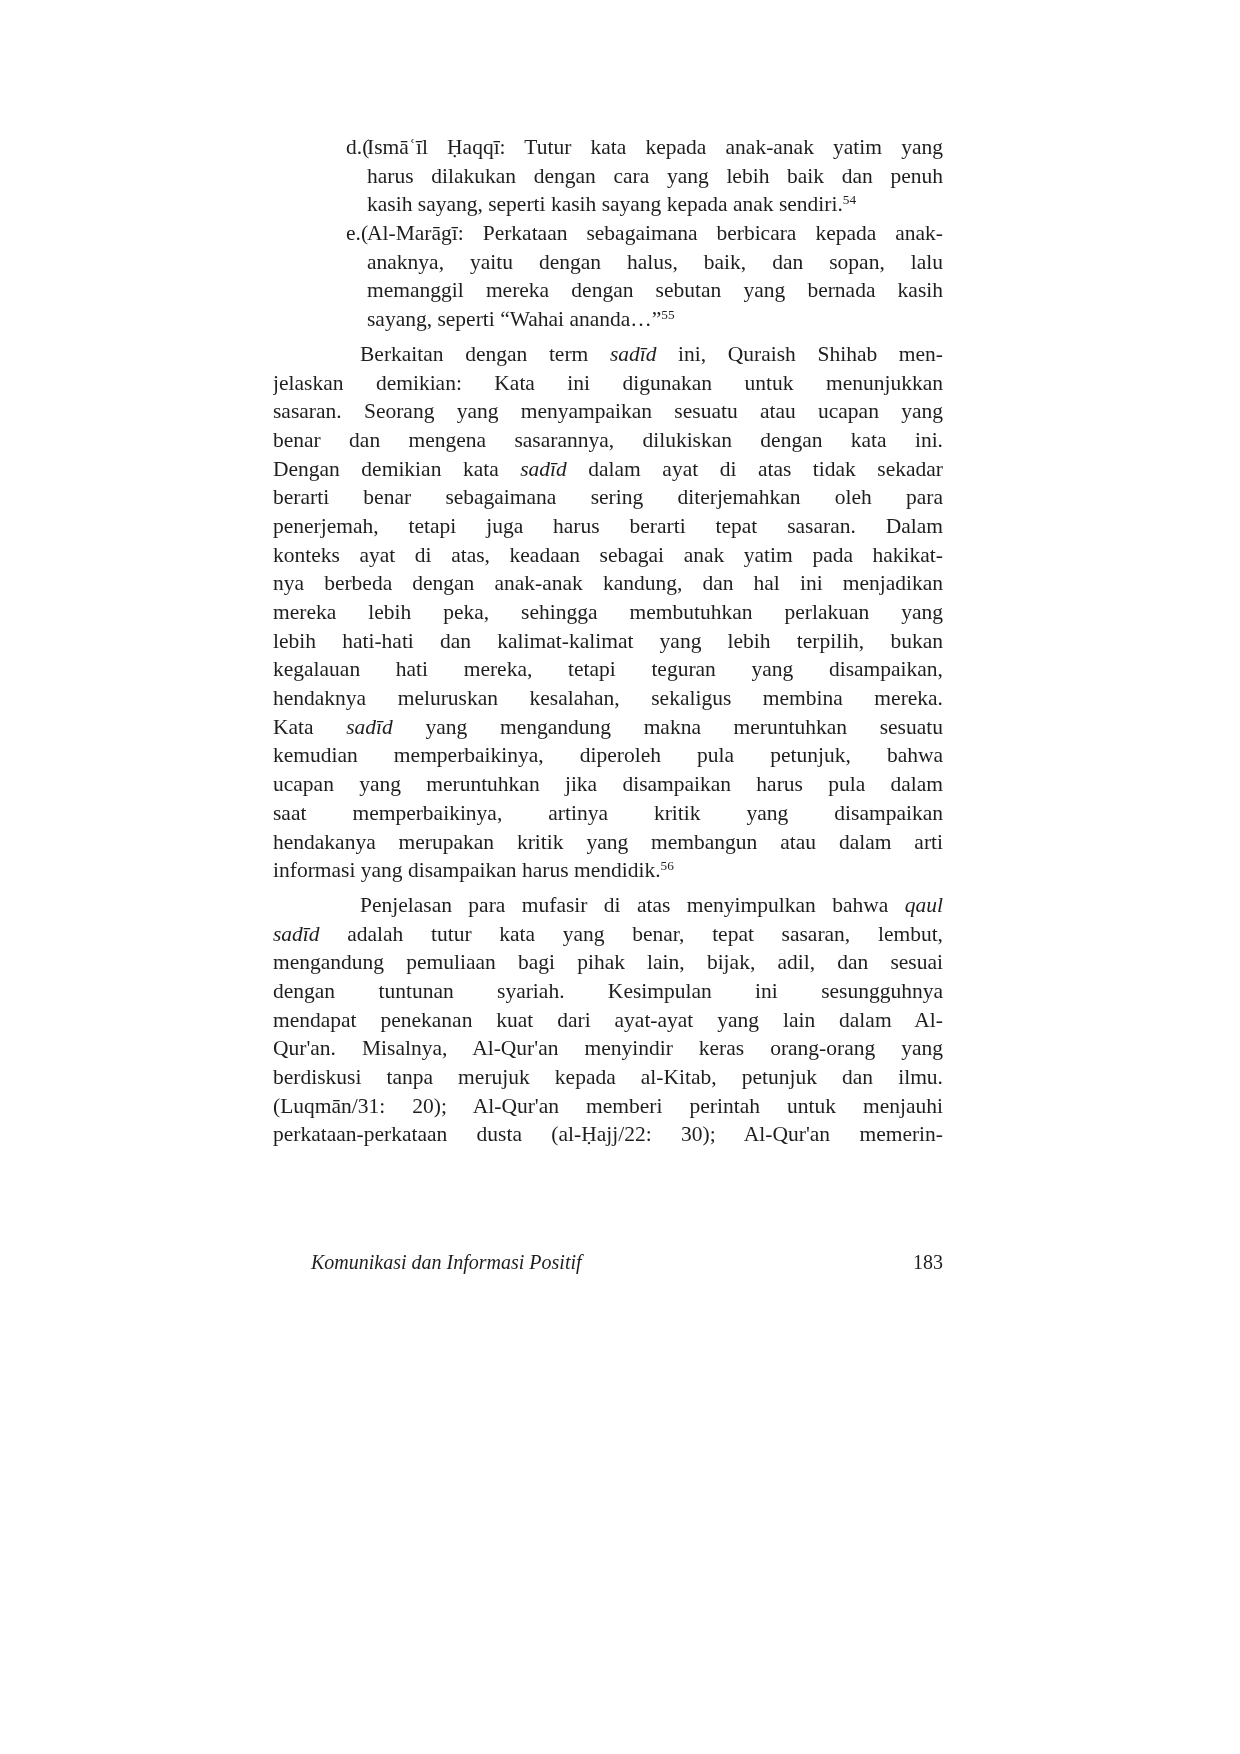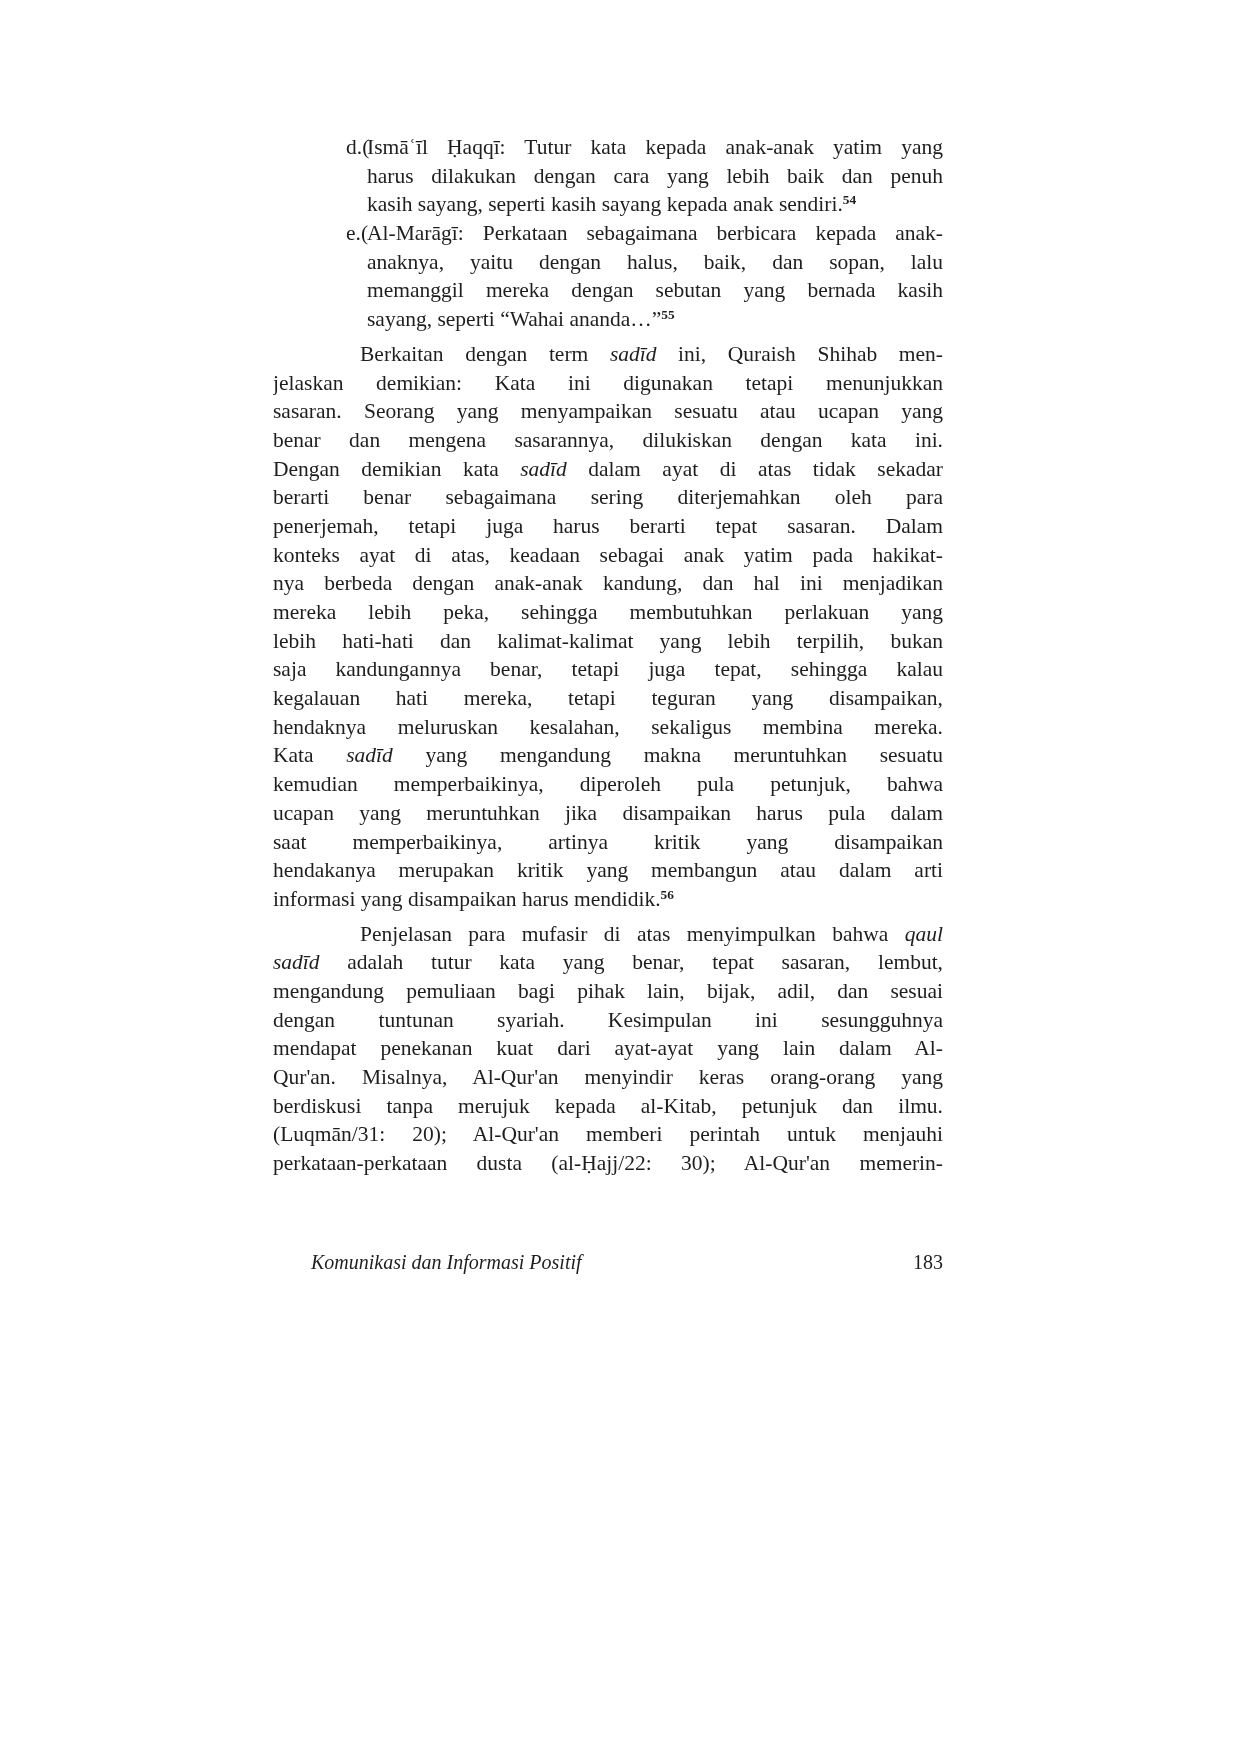--- a/index.html
+++ b/index.html
@@ -36,21 +36,20 @@
     overflow: hidden;
   }
   .line.natural { text-align-last: left; }
   .line.indent { padding-left: 87px; margin-top: 6px; }
   .it { font-style: italic; }
   .sup {
     font-size: 0.62em;
     position: relative;
     top: -0.55em;
     letter-spacing: 0;
-    font-weight: bold;
   }
   #page-footer {
     position: absolute;
     left: 273px;
     top: 1248px;
     width: 670px;
     display: flex;
     justify-content: space-between;
     align-items: baseline;
     font-size: 20px;
@@ -75,31 +74,30 @@
       </div>
       <div class="block list-item">
         <span class="marker">e.(</span>
         <div class="line"><span>Al-Marāgī: Perkataan sebagaimana berbicara kepada anak-</span></div>
         <div class="line"><span>anaknya, yaitu dengan halus, baik, dan sopan, lalu</span></div>
         <div class="line"><span>memanggil mereka dengan sebutan yang bernada kasih</span></div>
         <div class="line natural"><span>sayang, seperti “Wahai ananda…”</span><span class="sup">55</span></div>
       </div>
       <div class="block paragraph">
         <div class="line indent"><span>Berkaitan dengan term </span><span class="it">sadīd</span><span> ini, Quraish Shihab men-</span></div>
-        <div class="line"><span>jelaskan demikian: Kata ini digunakan tetapi menunjukkan</span></div>
+        <div class="line"><span>jelaskan demikian: Kata ini digunakan untuk menunjukkan</span></div>
         <div class="line"><span>sasaran. Seorang yang menyampaikan sesuatu atau ucapan yang</span></div>
         <div class="line"><span>benar dan mengena sasarannya, dilukiskan dengan kata ini.</span></div>
         <div class="line"><span>Dengan demikian kata </span><span class="it">sadīd</span><span> dalam ayat di atas tidak sekadar</span></div>
         <div class="line"><span>berarti benar sebagaimana sering diterjemahkan oleh para</span></div>
         <div class="line"><span>penerjemah, tetapi juga harus berarti tepat sasaran. Dalam</span></div>
         <div class="line"><span>konteks ayat di atas, keadaan sebagai anak yatim pada hakikat-</span></div>
         <div class="line"><span>nya berbeda dengan anak-anak kandung, dan hal ini menjadikan</span></div>
         <div class="line"><span>mereka lebih peka, sehingga membutuhkan perlakuan yang</span></div>
         <div class="line"><span>lebih hati-hati dan kalimat-kalimat yang lebih terpilih, bukan</span></div>
-        <div class="line"><span>saja kandungannya benar, tetapi juga tepat, sehingga kalau</span></div>
         <div class="line"><span>kegalauan hati mereka, tetapi teguran yang disampaikan,</span></div>
         <div class="line"><span>hendaknya meluruskan kesalahan, sekaligus membina mereka.</span></div>
         <div class="line"><span>Kata </span><span class="it">sadīd</span><span> yang mengandung makna meruntuhkan sesuatu</span></div>
         <div class="line"><span>kemudian memperbaikinya, diperoleh pula petunjuk, bahwa</span></div>
         <div class="line"><span>ucapan yang meruntuhkan jika disampaikan harus pula dalam</span></div>
         <div class="line"><span>saat memperbaikinya, artinya kritik yang disampaikan</span></div>
         <div class="line"><span>hendakanya merupakan kritik yang membangun atau dalam arti</span></div>
         <div class="line natural"><span>informasi yang disampaikan harus mendidik.</span><span class="sup">56</span></div>
       </div>
       <div class="block paragraph">

